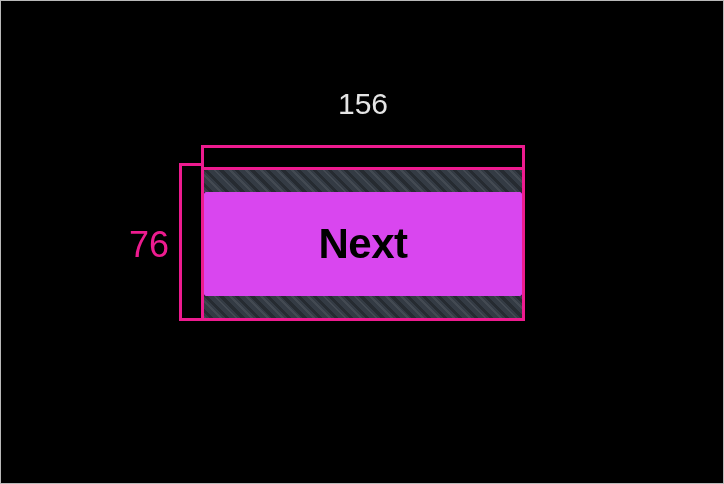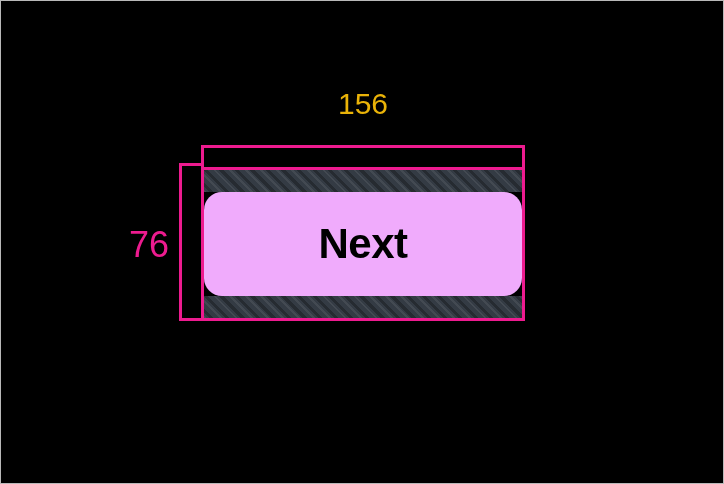--- a/index.html
+++ b/index.html
@@ -59,22 +59,22 @@
   .padding-band.top { top: 0; }
   .padding-band.bottom { bottom: 0; }
 
   
   #content-area {
     position: absolute;
     left: 0;
     right: 0;
     top: 22px;
     bottom: 22px;
-    background: #f0abfc;
-    border-radius: 18px;
+    background: #d946ef;
+    border-radius: 2px;
     display: flex;
     align-items: center;
     justify-content: center;
   }
   #button-label {
     color: #000000;
     font-size: 42px;
     font-weight: bold;
     line-height: 1;
     letter-spacing: -0.5px;
@@ -92,21 +92,21 @@
     box-sizing: border-box;
     border: 3px solid #ed1b8f;
     border-bottom: none;
   }
   #width-value {
     position: absolute;
     left: 200px;
     top: 88px;
     width: 324px;
     text-align: center;
-    color: #eab308;
+    color: #e5e5e5;
     font-size: 30px;
     line-height: 1;
     font-family: "Liberation Sans", sans-serif;
   }
 
   
   #height-bracket {
     position: absolute;
     left: 178px;
     top: 162px;

